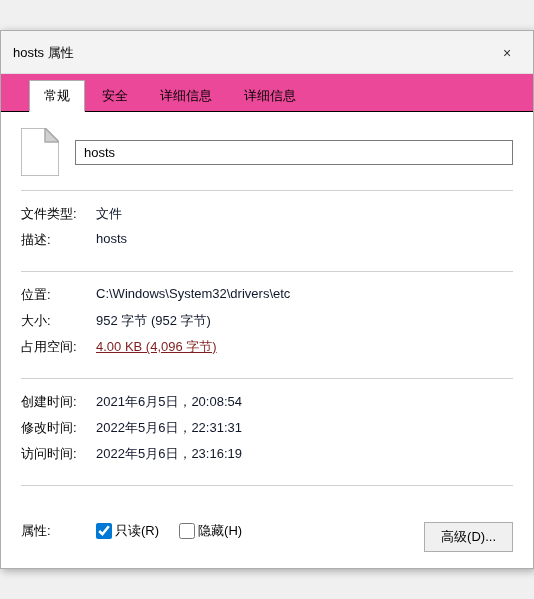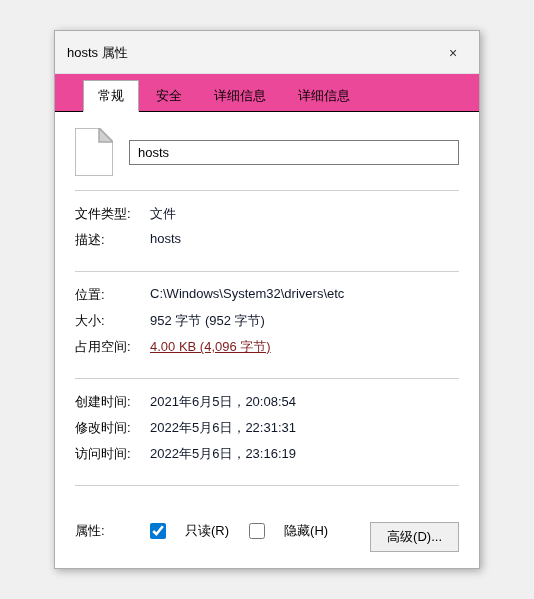--- a/index.html
+++ b/index.html
@@ -12,21 +12,21 @@
       font-family: "Microsoft YaHei", "SimSun", sans-serif;
       font-size: 13px;
       background: #f0f0f0;
       display: flex;
       align-items: center;
       justify-content: center;
       min-height: 100vh;
     }
 
     .window {
-      width: 426px;
+      width: 534px;
       background: #f3f3f3;
       border: 1px solid #adadad;
       box-shadow: 2px 2px 8px rgba(0,0,0,0.3);
     }
 
     .title-bar {
       background: #f3f3f3;
       display: flex;
       align-items: center;
       justify-content: space-between;
@@ -161,21 +161,21 @@
     .checkbox-group {
       display: flex;
       align-items: center;
       gap: 20px;
       flex: 1;
     }
 
     .checkbox-item {
       display: flex;
       align-items: center;
-      gap: 19px;
+      gap: 3px;
       cursor: pointer;
       font-size: 13px;
     }
 
     .checkbox-item input[type="checkbox"] {
       width: 16px;
       height: 16px;
       cursor: pointer;
       accent-color: #0078d4;
     }

